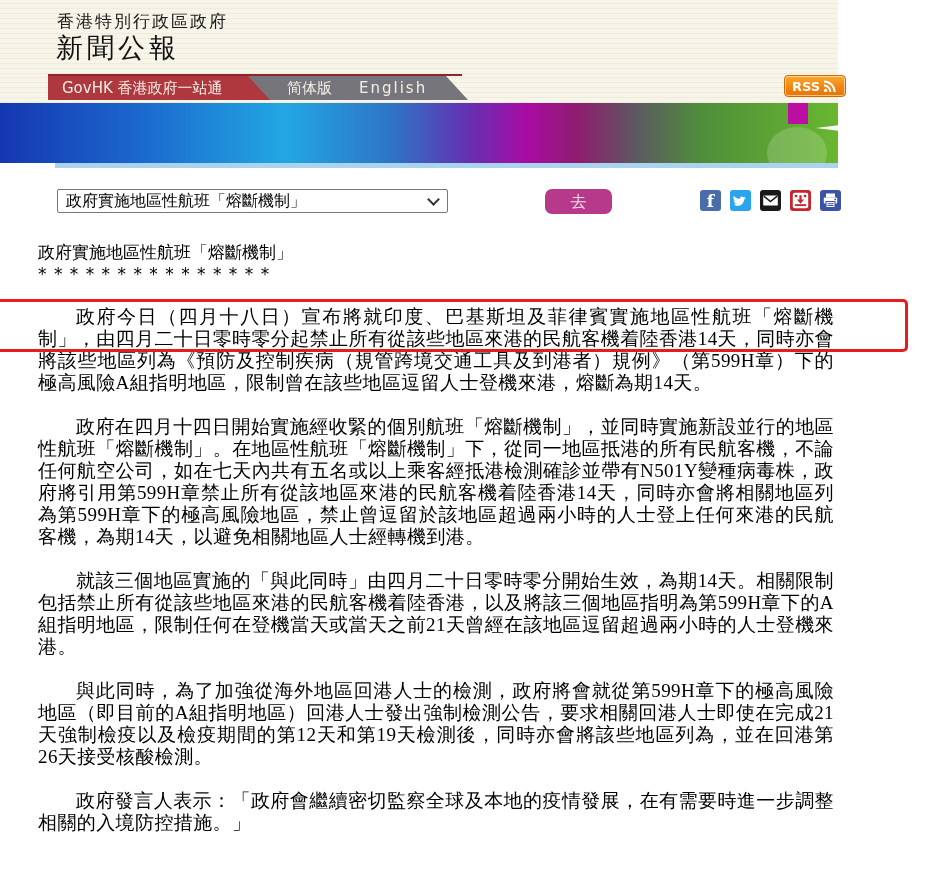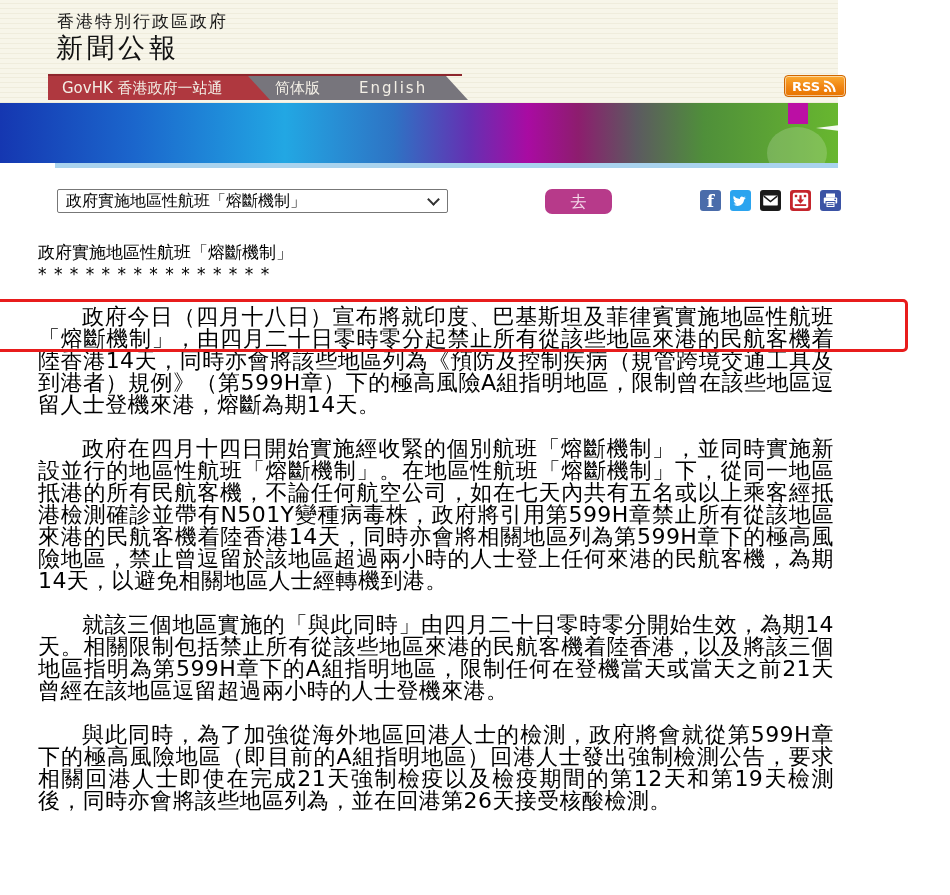--- a/index.html
+++ b/index.html
@@ -27,21 +27,21 @@
   .tab-gray {
     position: absolute; left: 48px; top: 2px; width: 420px; height: 24px;
     background: #77757c; clip-path: polygon(0 0, calc(100% - 22px) 0, 100% 100%, 0 100%);
   }
   .tab-red {
     position: absolute; left: 48px; top: 2px; width: 222px; height: 24px;
     background: #af383f; clip-path: polygon(0 0, calc(100% - 22px) 0, 100% 100%, 0 100%);
   }
   .nav-label { position: absolute; top: 5px; font-size: 15px; color: #f3efe6; white-space: nowrap; cursor: pointer; text-align: center; }
   .lbl-govhk { left: 62px; }
-  .lbl-sc    { left: 275px; }
+  .lbl-sc    { left: 287px; }
   .lbl-en    { left: 359px; letter-spacing: 2px; }
 
   
   .rss-btn {
     position: absolute; right: -8px; top: 1px; width: 62px; height: 22px;
     background: linear-gradient(180deg, #fbaa31 0%, #f08513 55%, #e87500 100%);
     border: 1px solid #d06700; border-radius: 4px;
     display: flex; align-items: center; justify-content: flex-start; padding-left: 7px;
     color: #fff; font-weight: bold; font-size: 13px; gap: 3px; cursor: pointer;
     box-shadow: inset 0 0 0 1px rgba(255,255,255,.55);
@@ -80,22 +80,22 @@
   .ic-mail { background: #1a1a1a; }
   .ic-dl { background: #c5252c; }
   .ic-pr { background: #3b53a5; }
   .share-icon svg { position: absolute; left: 0; top: 0; }
 
   
   .article { position: relative; padding: 0 4px 0 38px; }
   .article-title { margin-top: 27px; font-size: 17px; line-height: 22px; }
   .article-stars { font-size: 17px; line-height: 22px; letter-spacing: 1px; }
   .article p {
-    margin: 22px 0 0 0; font-size: 22px; line-height: 22px;
-    text-align: justify; text-indent: 2em; letter-spacing: 0.4px;
+    margin: 22px 0 0 0; font-size: 19px; line-height: 22px;
+    text-align: justify; text-indent: 2em; letter-spacing: 0.4px; font-family: Liberation Serif, serif;
   }
   .article p.first { margin-top: 21px; }
   .highlight-box {
     position: absolute; left: -5px; top: 58px; width: 913px; height: 53px;
     border: 3px solid #e81c1c; border-radius: 5px; pointer-events: none;
   }
 </style>
 </head>
 <body>
 
@@ -187,15 +187,16 @@
   </div>
 
   <div class="article">
     <div class="article-title">政府實施地區性航班「熔斷機制」</div>
     <div class="article-stars">* * * * * * * * * * * * * * *</div>
     <div class="highlight-box"></div>
     <p class="first">政府今日（四月十八日）宣布將就印度、巴基斯坦及菲律賓實施地區性航班「熔斷機制」，由四月二十日零時零分起禁止所有從該些地區來港的民航客機着陸香港14天，同時亦會將該些地區列為《預防及控制疾病（規管跨境交通工具及到港者）規例》（第599H章）下的極高風險A組指明地區，限制曾在該些地區逗留人士登機來港，熔斷為期14天。</p>
     <p>政府在四月十四日開始實施經收緊的個別航班「熔斷機制」，並同時實施新設並行的地區性航班「熔斷機制」。在地區性航班「熔斷機制」下，從同一地區抵港的所有民航客機，不論任何航空公司，如在七天內共有五名或以上乘客經抵港檢測確診並帶有N501Y變種病毒株，政府將引用第599H章禁止所有從該地區來港的民航客機着陸香港14天，同時亦會將相關地區列為第599H章下的極高風險地區，禁止曾逗留於該地區超過兩小時的人士登上任何來港的民航客機，為期14天，以避免相關地區人士經轉機到港。</p>
     <p>就該三個地區實施的「與此同時」由四月二十日零時零分開始生效，為期14天。相關限制包括禁止所有從該些地區來港的民航客機着陸香港，以及將該三個地區指明為第599H章下的A組指明地區，限制任何在登機當天或當天之前21天曾經在該地區逗留超過兩小時的人士登機來港。</p>
     <p>與此同時，為了加強從海外地區回港人士的檢測，政府將會就從第599H章下的極高風險地區（即目前的A組指明地區）回港人士發出強制檢測公告，要求相關回港人士即使在完成21天強制檢疫以及檢疫期間的第12天和第19天檢測後，同時亦會將該些地區列為，並在回港第26天接受核酸檢測。</p>
+    <p>政府發言人表示：「政府會繼續密切監察全球及本地的疫情發展，在有需要時進一步調整相關的入境防控措施。」</p>
   </div>
 
 </div>
 
 </body></html>

